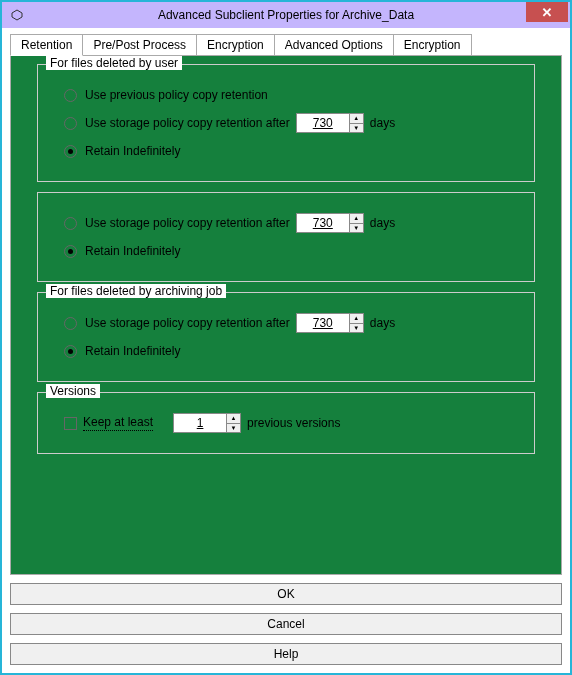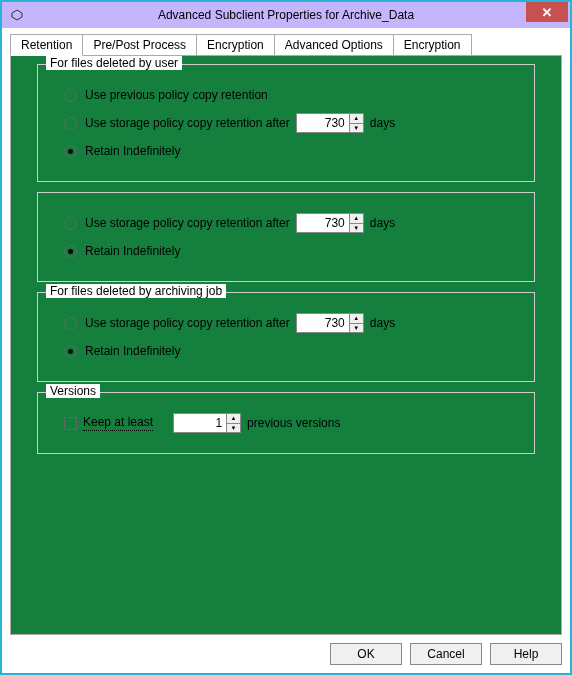--- a/index.html
+++ b/index.html
@@ -140,24 +140,25 @@
     }
     .num-field {
       display: inline-flex;
       align-items: stretch;
       margin: 0 6px;
     }
     .num-input {
       width: 54px;
       height: 20px;
       border: 1px solid #888;
-      text-align: right;
+      text-align: center;
       padding: 0 4px;
       font-size: 12px;
       font-family: inherit;
+      text-decoration: underline;
     }
     .spinner {
       display: flex;
       flex-direction: column;
       width: 14px;
       border: 1px solid #888;
       border-left: none;
     }
     .spinner .sp {
       flex: 1;
@@ -172,20 +173,21 @@
     .spinner .sp:first-child { border-bottom: 1px solid #888; }
     .dotted-underline {
       border-bottom: 1px dotted #000;
       padding-bottom: 1px;
     }
     .button-bar {
       display: flex;
       justify-content: flex-end;
       gap: 8px;
       padding-top: 8px;
+      flex-direction: column;
     }
     .btn {
       min-width: 72px;
       height: 22px;
       border: 1px solid #888;
       background: #f0f0f0;
       font-size: 12px;
       font-family: inherit;
       cursor: pointer;
       padding: 0 10px;

